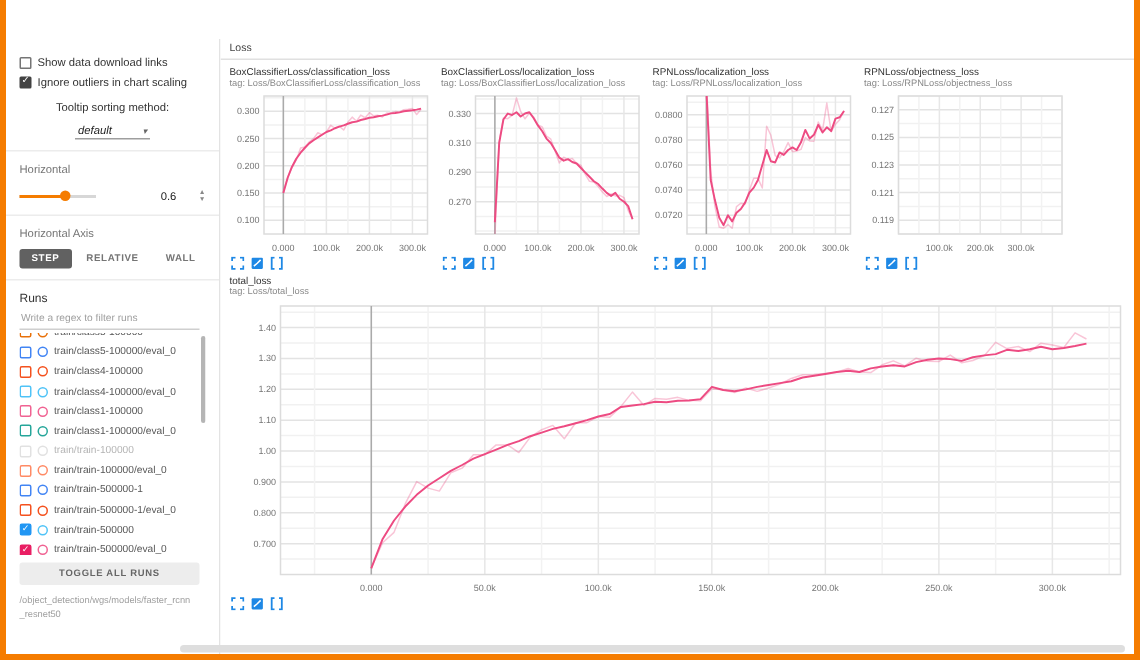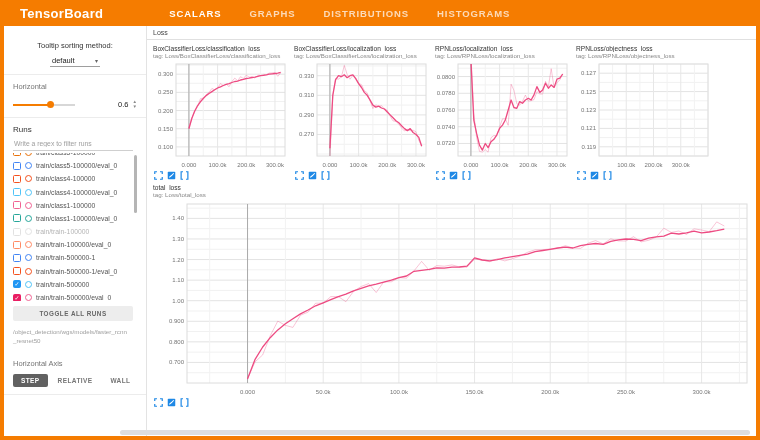--- a/index.html
+++ b/index.html
@@ -14,28 +14,28 @@
   .tab.active{color:#fff;}
   
   aside{position:absolute;top:26px;left:0;width:142px;bottom:0;background:#fff;border-right:1px solid #e3e3e3;overflow:hidden;font-size:7.5px;color:#333;}
   .sec{padding:7px 9px;border-bottom:1px solid #ececec;}
   .cb-row{display:flex;align-items:center;gap:4px;margin:4px 0;cursor:pointer;}
   .cb{width:8px;height:8px;border:1px solid #757575;border-radius:1px;display:inline-flex;align-items:center;justify-content:center;flex:none;box-sizing:border-box;}
   .cb .tick{display:none;color:#fff;font-size:6.5px;line-height:1;}
   .cb.checked{background:#424242;border-color:#424242;}
   .cb.checked .tick{display:block;}
   .sort-row{margin-top:8px;display:flex;align-items:center;gap:5px;flex-direction:column;}
-  .dd{border-bottom:1px solid #9e9e9e;padding:1px 2px;min-width:46px;display:inline-flex;justify-content:space-between;align-items:center;color:#222;cursor:pointer;}
+  .dd{border-bottom:1px solid #9e9e9e;padding:1px 2px;min-width:46px;display:inline-flex;justify-content:space-between;align-items:center;color:#222;cursor:pointer;font-style:italic;}
   .caret{font-size:6px;color:#666;margin-left:4px;}
   .sec-label{color:#757575;}
   .slider-row{display:flex;align-items:center;gap:7px;margin-top:9px;}
   .slider{position:relative;flex:1;height:2px;background:#d7d7d7;cursor:pointer;}
   .slider .fill{position:absolute;left:0;top:0;bottom:0;width:60%;background:#f57c00;}
   .slider .thumb{position:absolute;left:60%;top:50%;width:7px;height:7px;margin:-3.5px 0 0 -3.5px;border-radius:50%;background:#f57c00;}
-  .sm-val{display:flex;align-items:center;gap:4px;color:#222;padding-left:36px;}
+  .sm-val{display:flex;align-items:center;gap:15px;color:#222;padding-left:36px;}
   .stepper{display:flex;flex-direction:column;font-size:4.5px;color:#888;line-height:1.1;cursor:pointer;}
   .axis-btns{display:flex;gap:2px;margin-top:6px;}
   .axis-btn{font-size:6.5px;letter-spacing:.4px;color:#757575;padding:3px 8px;border-radius:2px;font-weight:bold;cursor:pointer;}
   .axis-btn.active{background:#616161;color:#fff;}
   #runs-sec{border-bottom:none;position:relative;}
   .runs-title{font-size:8px;color:#333;}
   .regex-input{display:block;width:118px;border:none;border-bottom:1px solid #cfcfcf;outline:none;font-size:6.8px;color:#333;padding:3px 1px;margin-top:3px;font-family:"Liberation Sans",sans-serif;background:transparent;}
   .regex-input::placeholder{color:#9e9e9e;}
   .runs-viewport{height:148px;overflow:hidden;position:relative;margin-top:2px;}
   .run-row{display:flex;align-items:center;gap:4px;height:13.2px;cursor:pointer;}
@@ -60,32 +60,35 @@
   .tool svg{width:9px;height:9px;}
   .big-block{padding-left:4px;margin-top:3px;}
   .h-scrollbar{position:absolute;left:116px;right:6px;bottom:1px;height:5px;background:#dedede;border-radius:3px;cursor:pointer;}
   svg.chart{display:block;cursor:crosshair;}
 </style>
 </head>
 <body>
 
 <div class="app">
 
-  <header>
-    <div class="logo">TensorBoard</div>
-    <nav id="nav-tabs">
-        <span class="tab active">SCALARS</span>
-        <span class="tab">GRAPHS</span>
-        <span class="tab">DISTRIBUTIONS</span>
-        <span class="tab">HISTOGRAMS</span>
-      </nav>
-  </header>
 
   <aside>
     <div class="sec">
+      <div id="cb-rows">
+          <label class="cb-row">
+    <span class="cb"></span>
+    <span class="cb-label">Show data download links</span>
+  </label>
+          <label class="cb-row">
+    <span class="cb checked">
+              <span class="tick">✓</span>
+            </span>
+    <span class="cb-label">Ignore outliers in chart scaling</span>
+  </label>
+        </div>
       <div class="sort-row">
         <span>Tooltip sorting method:</span>
         <span class="dd">
           <span>default</span>
           <span class="caret">▾</span>
         </span>
       </div>
     </div>
 
     <div class="sec">
@@ -98,20 +101,29 @@
         <span class="sm-val">
           <span>0.6</span>
           <span class="stepper">
               <span>▲</span>
               <span>▼</span>
             </span>
         </span>
       </div>
     </div>
 
+    <div class="sec">
+      <div class="sec-label">Horizontal Axis</div>
+      <div class="axis-btns" id="axis-btns">
+          <span class="axis-btn active">STEP</span>
+          <span class="axis-btn">RELATIVE</span>
+          <span class="axis-btn">WALL</span>
+        </div>
+    </div>
+
     <div class="sec" id="runs-sec">
       <div class="runs-title">Runs</div>
       <input class="regex-input" placeholder="Write a regex to filter runs" style="">
       <div class="runs-viewport">
         <div id="runs-list">
             <div class="run-row" style="margin-top: -7px;">
     <span class="run-cb" style="border-color: rgb(232, 113, 10);"></span>
     <span class="run-circle" style="border-color: rgb(232, 113, 10);"></span>
     <span class="run-label">train/class5-100000</span>
   </div>
@@ -172,29 +184,20 @@
                 <span class="tick">✓</span>
               </span>
     <span class="run-circle" style="border-color: rgb(240, 98, 146);"></span>
     <span class="run-label">train/train-500000/eval_0</span>
   </div>
           </div>
         <div class="runs-scrollbar"></div>
       </div>
       <div class="toggle-btn">TOGGLE ALL RUNS</div>
       <div class="run-path">/object_detection/wgs/models/faster_rcnn_resnet50</div>
-    </div>
-
-    <div class="sec">
-      <div class="sec-label">Horizontal Axis</div>
-      <div class="axis-btns" id="axis-btns">
-          <span class="axis-btn active">STEP</span>
-          <span class="axis-btn">RELATIVE</span>
-          <span class="axis-btn">WALL</span>
-        </div>
     </div>
   </aside>
 
   <main>
     <div class="category-header">Loss</div>
     <div class="charts-row" id="small-charts">
         <div class="chart-card">
     <div class="chart-title">BoxClassifierLoss/classification_loss</div>
     <div class="chart-tag">tag: Loss/BoxClassifierLoss/classification_loss</div>
     <svg class="chart" viewBox="0 0 138 110" width="138" height="110">

